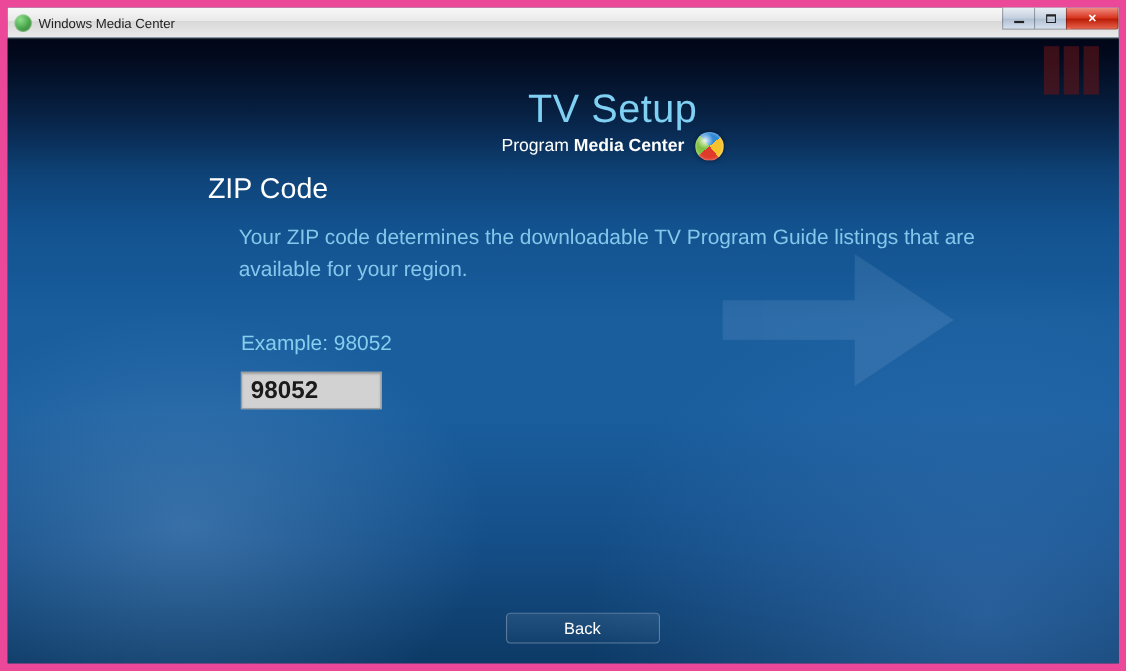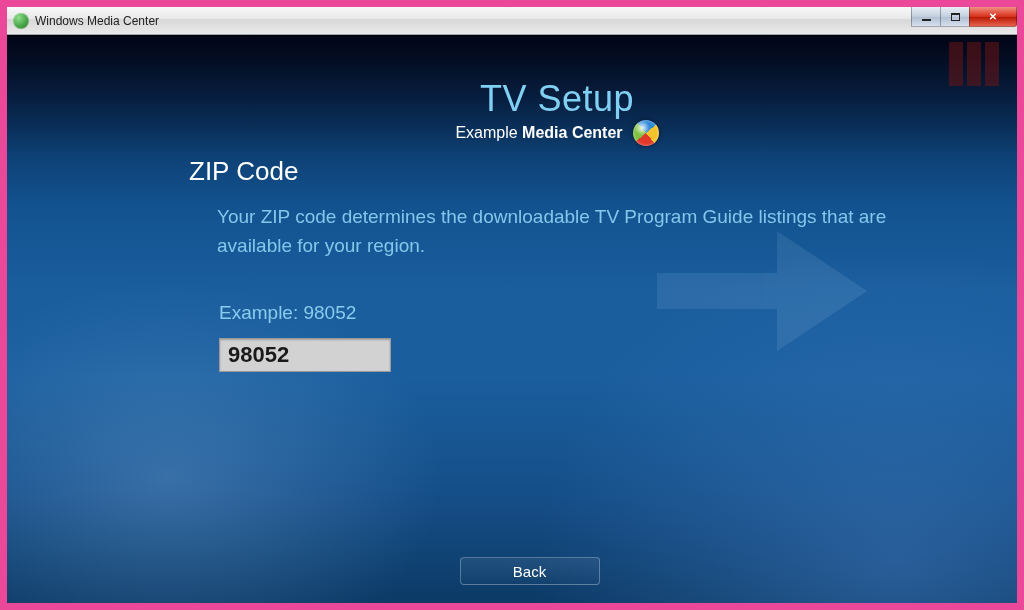--- a/index.html
+++ b/index.html
@@ -89,21 +89,21 @@
   .content {
     position:absolute; left:182px; right:110px; top:120px;
     color:#e8f4ff;
   }
   .sub-title { font-size:26px; font-weight:400; color:#ffffff; margin-bottom:16px; }
   .description { font-size:19px; line-height:1.5; color:#84c7eb; max-width:700px;margin-left:28px; }
 
   .example-block { margin-top:42px; margin-left:30px; }
   .example-label { font-size:19px; color:#86cdee; margin-bottom:14px; }
   .zip-input {
-    width:172px; height:34px; padding:4px 8px;
+    width:128px; height:34px; padding:4px 8px;
     font-size:22px; font-weight:600; color:#1a1a1a;
     background:#d2d2d2; border:1px solid #9a9a9a;
     box-shadow: inset 0 1px 2px rgba(0,0,0,0.25);
     outline:none;
   }
 
   
   .footer {
     position:absolute; left:0; right:0; bottom:18px;
     display:flex; justify-content:center; margin-left:35px;
@@ -154,21 +154,21 @@
       </div>
 
     <div class="bg-arrow">
       <div class="shaft"></div>
         <div class="head"></div>
     </div>
 
     <div class="header-row">
       <div class="page-heading">TV Setup</div>
       <div class="brand">
-        <span><span class="thin">Example</span><span class="bold"> Media Center</span></span>
+        <span><span class="thin">Program</span><span class="bold"> Media Center</span></span>
         <div class="brand-orb"></div>
       </div>
     </div>
 
     <div class="content">
       <div class="sub-title">ZIP Code</div>
       <div class="description">Your ZIP code determines the downloadable TV Program Guide listings that are available for your region.</div>
       <div class="example-block">
         <div class="example-label">Example: 98052</div>
         <input class="zip-input" type="text" value="98052" style="">

